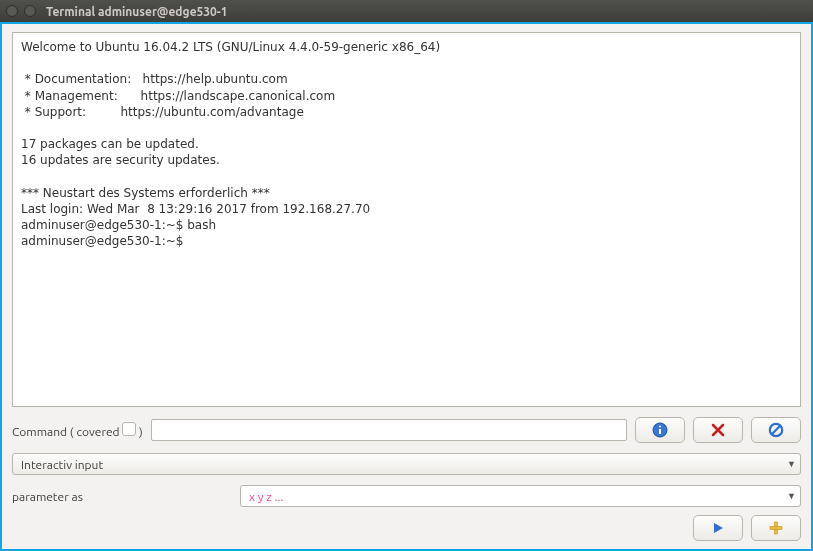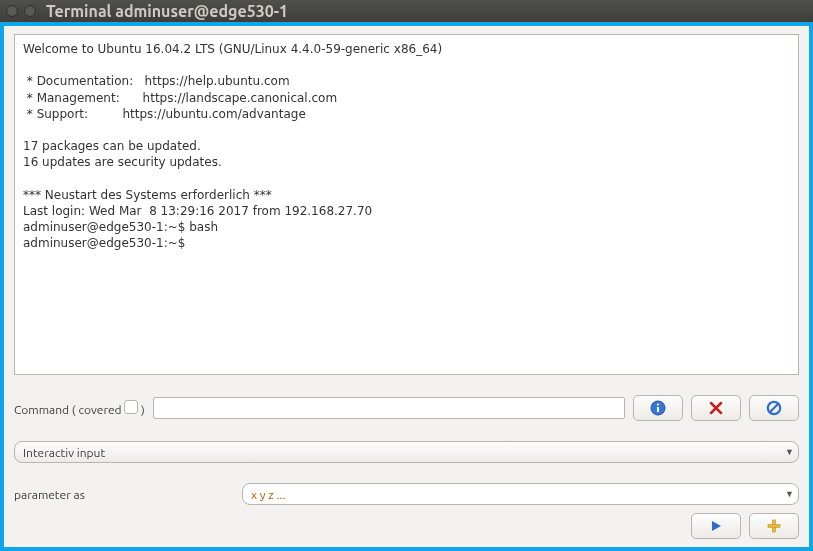--- a/index.html
+++ b/index.html
@@ -15,38 +15,38 @@
   }
 
   
   .titlebar {
     height: 22px;
     background: linear-gradient(to bottom, #4f4f4b, #3d3d39);
     display: flex;
     align-items: center;
     padding: 0 6px;
     color: #cfcac3;
-    font-size: 16px;
+    font-size: 12px;
     font-weight: bold;
   }
   .titlebar .win-btn {
     width: 12px;
     height: 12px;
     border-radius: 50%;
     background: #595953;
     border: 1px solid #2e2e2a;
     margin-right: 6px;
     display: inline-block;
   }
   .titlebar .title-text { margin-left: 4px; }
 
   
   .window-body {
     background: #f3f2f0;
-    border: 4px solid #0ea5e9;
+    border: 2px solid #0ea5e9;
     height: 529px;
     padding: 8px 10px;
     display: flex;
     flex-direction: column;
   }
 
   
   .terminal-pane {
     flex: 1;
     background: #ffffff;
@@ -57,21 +57,21 @@
     line-height: 1.35;
     color: #333;
     overflow: auto;
     white-space: pre;
   }
 
   
   .row {
     display: flex;
     align-items: center;
-    margin-top: 20px;
+    margin-top: 10px;
     gap: 8px;
   }
   .row .label {
     color: #3c3c3c;
   }
 
   
   input[type="text"], select {
     height: 22px;
     border: 1px solid #b8b5ad;
@@ -105,21 +105,21 @@
     cursor: pointer;
   }
   .btn svg { display: block; }
 
   
   .select {
     flex: 1;
     height: 22px;
     border: 1px solid #b8b5ad;
     background: linear-gradient(to bottom, #fdfdfc, #ecebe7);
-    border-radius: 8px;
+    border-radius: 3px;
     display: flex;
     align-items: center;
     justify-content: space-between;
     padding: 0 4px 0 8px;
     cursor: pointer;
   }
   .select .arrow {
     font-size: 9px;
     color: #555;
   }
@@ -192,21 +192,21 @@
   <div class="row">
     <div class="select">
       <span>Interactiv input</span>
       <span class="arrow">▼</span>
     </div>
   </div>
 
   <div class="row">
     <span class="label fmt-label">parameter as</span>
     <div class="select" style="background:#fff">
-      <span style="color:#a16207">x y z ...</span>
+      <span style="color:#ec4899">x y z ...</span>
       <span class="arrow">▼</span>
     </div>
   </div>
 
   <div class="actions-row">
     <div class="btn">
       <svg width="14" height="14" viewBox="0 0 14 14">
         <polygon points="3,2 12,7 3,12" fill="#2f6ed0"></polygon>
       </svg>
     </div>

